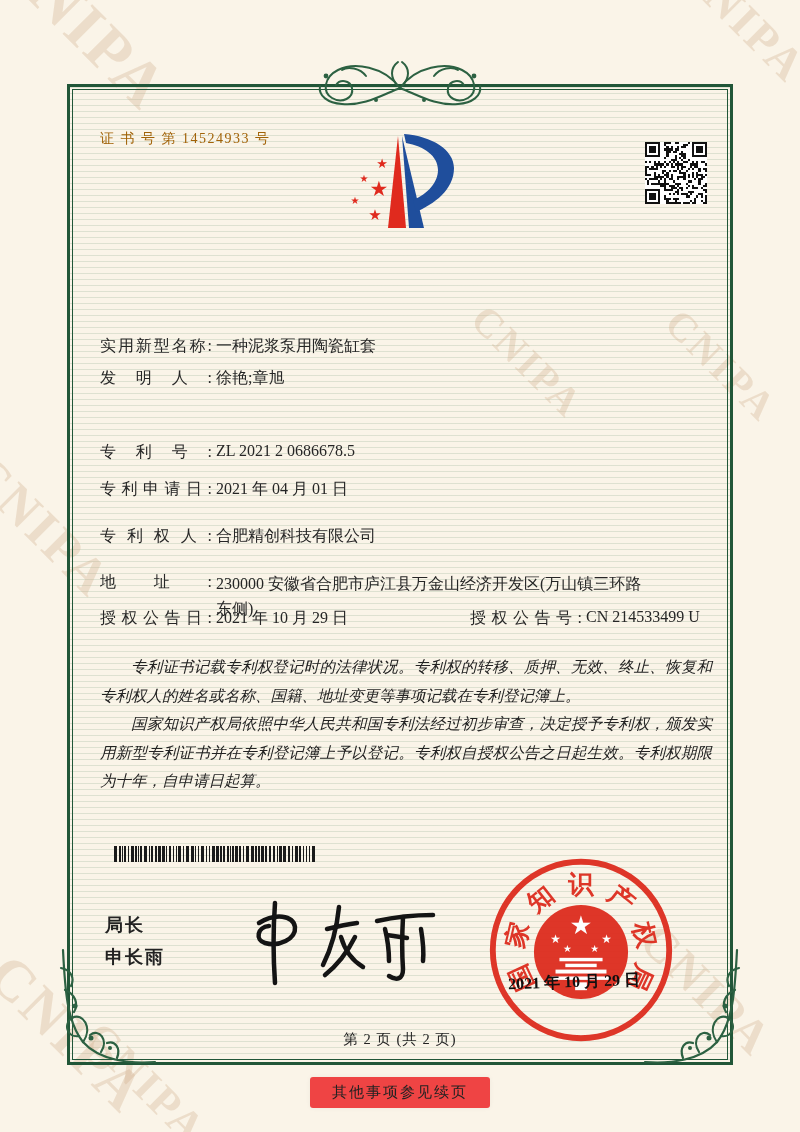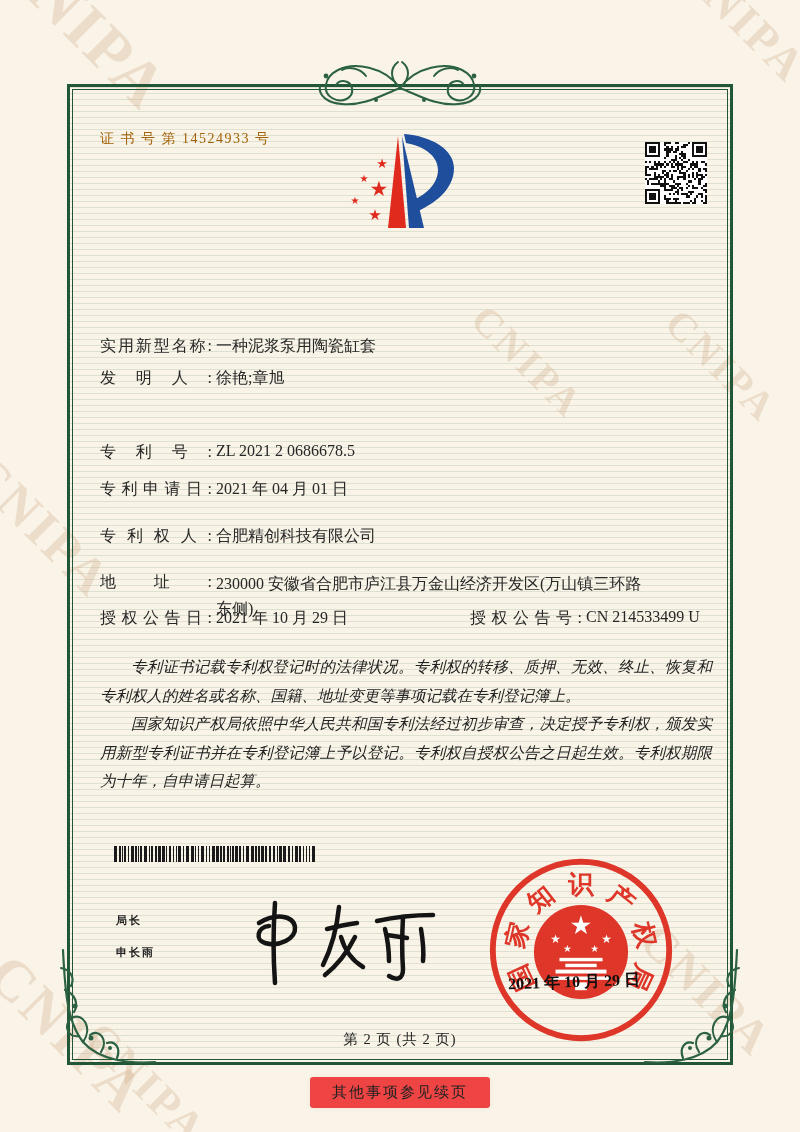--- a/index.html
+++ b/index.html
@@ -69,23 +69,23 @@
   .body-text {
     position: absolute; left: 100px; top: 653px; width: 612px; z-index: 4;
     font-size: 15.5px; line-height: 1.84; text-align: justify;
     font-style: italic; color: #222;
   }
   .body-text p { text-indent: 2em; }
 
   .barcode { position: absolute; left: 114px; top: 846px; z-index: 4; }
 
   .sign-title, .sign-name {
-    position: absolute; left: 116px; z-index: 5;
+    position: absolute; left: 105px; z-index: 5;
     font-family: "Liberation Sans", sans-serif; font-weight: bold;
-    font-size: 11px; color: #222; letter-spacing: 2px;
+    font-size: 18px; color: #222; letter-spacing: 2px;
   }
   .sign-title { top: 913px; }
   .sign-name  { top: 945px; }
   .signature  { position: absolute; left: 235px; top: 893px; z-index: 5; }
 
   .seal { position: absolute; left: 483px; top: 852px; z-index: 4; opacity: 0.94; }
   .seal-date {
     position: absolute; left: 494px; top: 972px; width: 160px; z-index: 5;
     text-align: center; font-size: 16px; font-weight: bold; color: #101010;
     transform: rotate(-2deg); white-space: nowrap;

